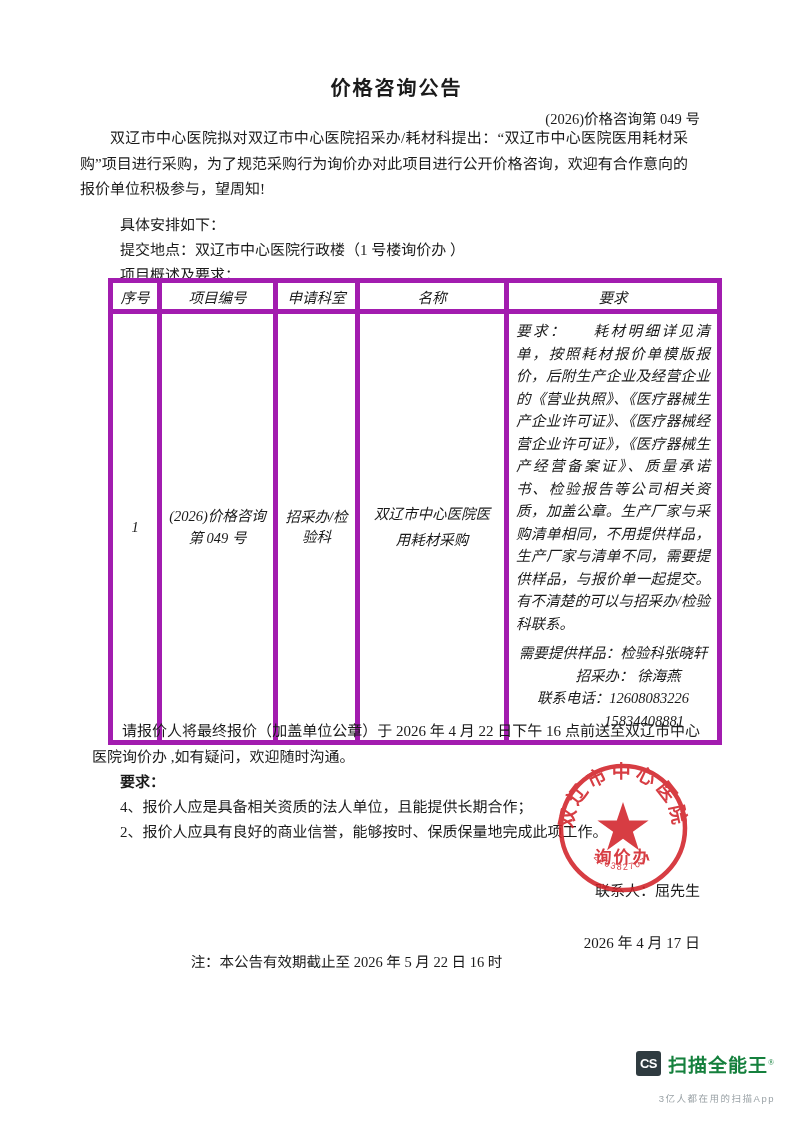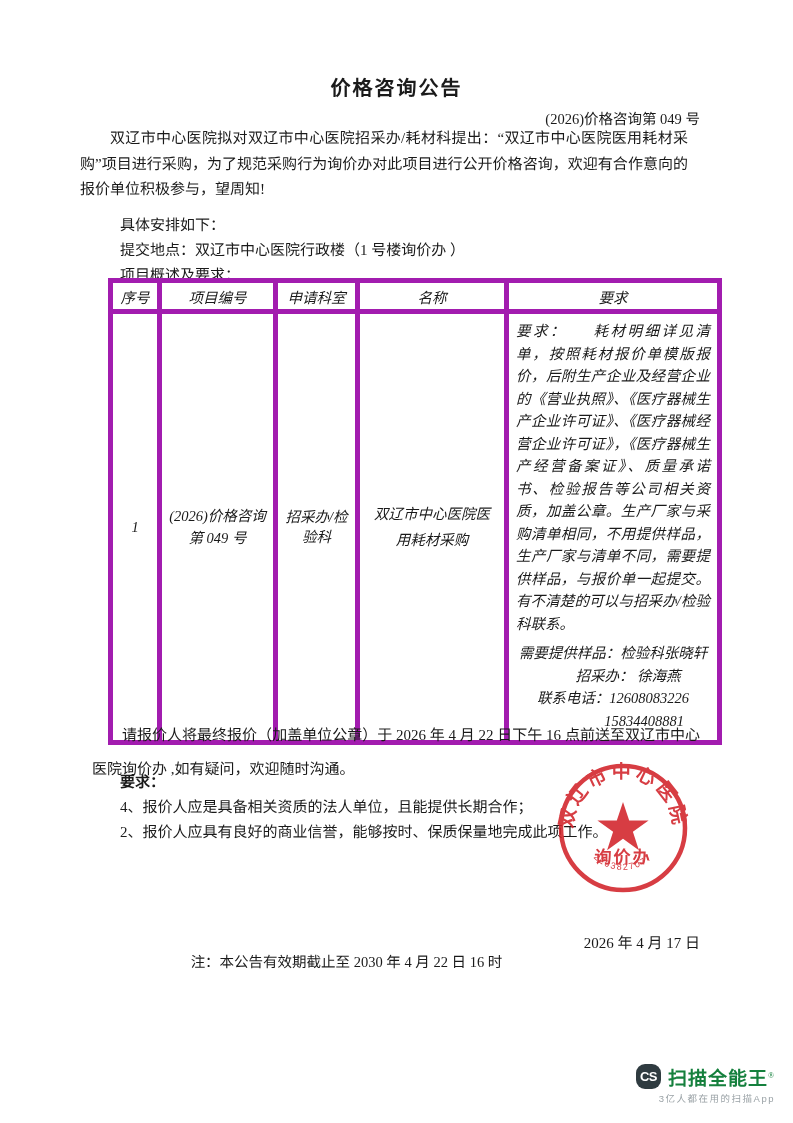--- a/index.html
+++ b/index.html
@@ -120,21 +120,21 @@
   td.dept-cell { line-height: 20px; padding: 0 6px; }
   td.name-cell { line-height: 26px; padding: 0 8px; text-align: left; }
 
   
   .closing {
     position: absolute;
     top: 718px;
     left: 92px;
     width: 608px;
     font-size: 15px;
-    line-height: 34px;
+    line-height: 26px;
     text-align: justify;
     text-indent: 30px;
     text-justify: inter-ideograph;
   }
 
   .req-heading {
     position: absolute;
     top: 770px;
     left: 120px;
     font-size: 15px;
@@ -192,21 +192,21 @@
     align-items: flex-end;
   }
   .cam-row {
     display: flex;
     align-items: center;
     gap: 7px;
   }
   .cam-badge {
     width: 25px;
     height: 25px;
-    border-radius: 9px;
+    border-radius: 3px;
     background: #2f3b40;
     color: #ffffff;
     font-family: "Liberation Sans", sans-serif;
     font-size: 13px;
     font-weight: bold;
     display: flex;
     align-items: center;
     justify-content: center;
     letter-spacing: -0.5px;
   }
@@ -216,21 +216,21 @@
     font-weight: bold;
     color: #15803d;
     letter-spacing: 1px;
   }
   .cam-sup {
     font-size: 8px;
     vertical-align: super;
     font-weight: normal;
   }
   .cam-tag {
-    margin-top: 1px;
+    margin-top: 14px;
     font-family: "Liberation Sans", sans-serif;
     font-size: 9.5px;
     color: #9aa2a6;
     letter-spacing: 1.5px;
   }
 </style>
 </head>
 <body>
 
 <div id="page">
@@ -274,23 +274,24 @@
       </tr>
     </tbody>
   </table>
 
   <div class="closing">请报价人将最终报价（加盖单位公章）于 2026 年 4 月 22 日下午 16 点前送至双辽市中心医院询价办 ,如有疑问，欢迎随时沟通。</div>
 
   <div class="req-heading">要求：</div>
   <div class="req-item i1">4、报价人应是具备相关资质的法人单位，且能提供长期合作；</div>
   <div class="req-item i2">2、报价人应具有良好的商业信誉，能够按时、保质保量地完成此项工作。</div>
 
+  <div class="sign s1">联系人：屈先生</div>
   <div class="sign s3">2026 年 4 月 17 日</div>
 
-  <div class="note">注：本公告有效期截止至 2030 年 4 月 22 日 16 时</div>
+  <div class="note">注：本公告有效期截止至 2026 年 5 月 22 日 16 时</div>
 
   <svg class="seal" viewBox="0 0 132 132">
     <defs>
       <path id="arcTop" d="M 16 66 A 50 50 0 0 1 116 66"></path>
       <path id="arcBottom" d="M 24 66 A 42 42 0 0 0 108 66"></path>
     </defs>
     <circle cx="66" cy="66" r="62" fill="none" stroke="#d2232a" stroke-width="4.5"></circle>
     <text font-family="'Liberation Serif', serif" font-size="19" font-weight="bold" fill="#d2232a" letter-spacing="3.6">
       <textPath href="#arcTop" startOffset="50%" text-anchor="middle">双辽市中心医院</textPath>
     </text>

